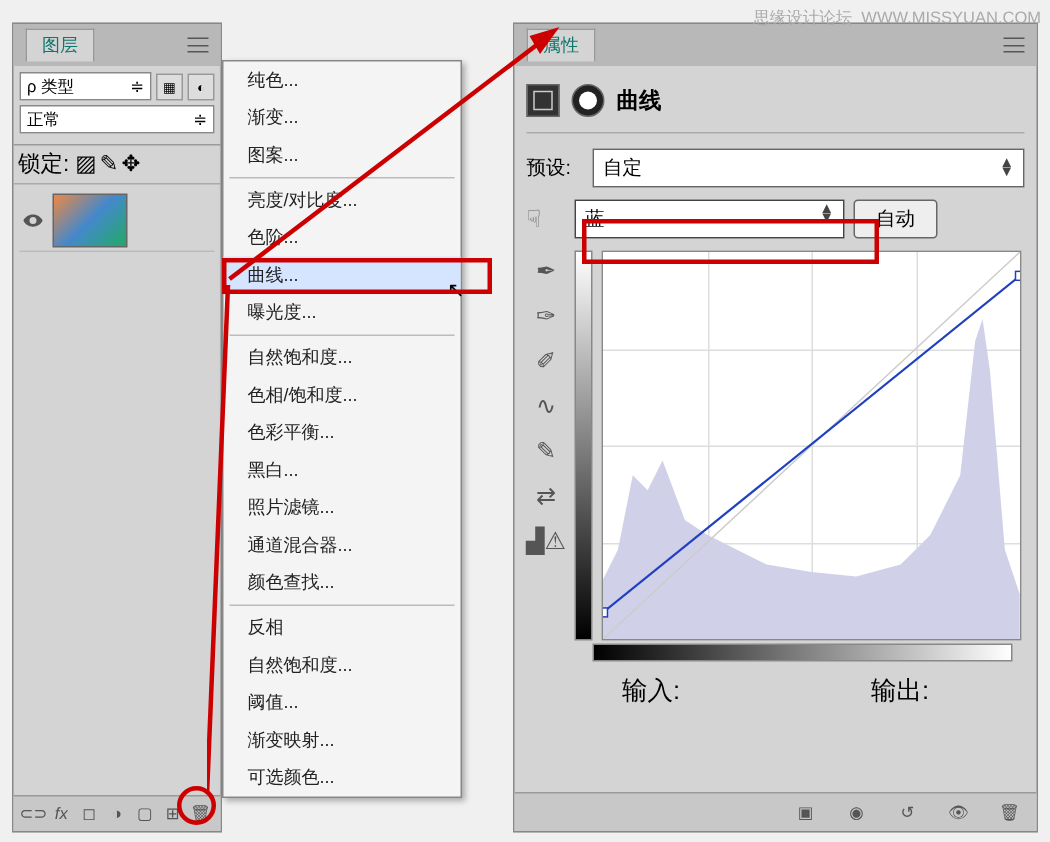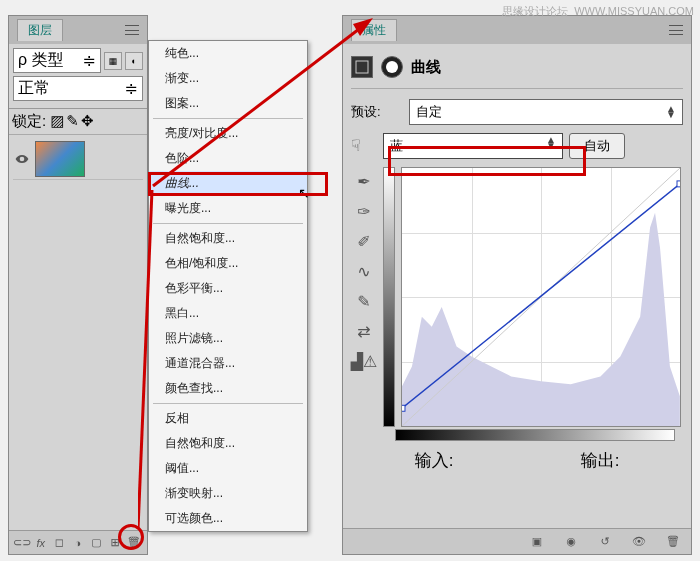--- a/index.html
+++ b/index.html
@@ -8,45 +8,45 @@
 .panel { position: absolute; background: #d4d4d4; border: 1px solid #888; }
 .panel-header { background: #b8b8b8; padding: 3px 8px; font-size: 12px; color: #0f766e; display: flex; align-items: center; justify-content: space-between; }
 .panel-header .tab { background: #d4d4d4; padding: 2px 10px; border-top: 1px solid #999; border-left: 1px solid #999; border-right: 1px solid #999; }
 .menu-icon { width: 14px; height: 10px; display: flex; flex-direction: column; justify-content: space-between; }
 .menu-icon span { height: 1px; background: #555; }
 
 
 #layers-panel { left: 8px; top: 15px; width: 140px; height: 540px; }
 .layers-controls { padding: 4px; border-bottom: 1px solid #999; }
 .control-row { display: flex; gap: 3px; align-items: center; margin-bottom: 3px; }
-.dropdown { background: #fff; border: 1px solid #888; padding: 1px 4px; font-size: 16px; flex: 1; display: flex; justify-content: space-between; align-items: center; }
+.dropdown { background: #fff; border: 1px solid #888; padding: 1px 4px; font-size: 11px; flex: 1; display: flex; justify-content: space-between; align-items: center; }
 .small-btn { width: 18px; height: 18px; background: #ddd; border: 1px solid #999; display: flex; align-items: center; justify-content: center; font-size: 9px; }
 .lock-row { display: flex; gap: 2px; padding: 3px; border-bottom: 1px solid #aaa; font-size: 15px; }
 .lock-row .lbl { margin-right: 2px; }
 .layer-list { padding: 4px; }
 .layer-item { display: flex; align-items: center; gap: 6px; padding: 2px; border-bottom: 1px solid #bbb; }
 .eye-icon { width: 14px; height: 14px; }
 .layer-thumb { width: 50px; height: 36px; background: linear-gradient(135deg,#e84,#48c,#2a6); border: 1px solid #666; }
 .layers-footer { position: absolute; bottom: 0; left: 0; right: 0; height: 24px; background: #c8c8c8; border-top: 1px solid #999; display: flex; align-items: center; justify-content: space-around; padding: 0 4px; }
 .footer-icon { width: 16px; height: 16px; display: flex; align-items: center; justify-content: center; color: #555; font-size: 11px; }
 
 
 #context-menu { position: absolute; left: 148px; top: 40px; width: 160px; background: #f4f4f4; border: 1px solid #888; box-shadow: 2px 2px 4px rgba(0,0,0,.3); z-index: 10; }
 .menu-item { padding: 4px 16px; font-size: 12px; color: #222; cursor: pointer; }
 .menu-sep { height: 1px; background: #bbb; margin: 2px 4px; }
-.menu-item.highlighted { background: #d5e5ff; font-style: italic; }
+.menu-item.highlighted { background: #d5e5ff; }
 
 
 #props-panel { left: 342px; top: 15px; width: 350px; height: 540px; }
 .props-body { padding: 8px; }
 .props-title-row { display: flex; align-items: center; gap: 8px; padding: 4px 0 10px; border-bottom: 1px solid #aaa; margin-bottom: 10px; }
 .props-icon { width: 22px; height: 22px; background: #333; border: 1px solid #666; display: flex; align-items: center; justify-content: center; }
 .props-icon.mask { background: #222; border-radius: 50%; position: relative; }
 .props-title { font-size: 15px; font-weight: bold; }
-.preset-row { display: flex; align-items: center; gap: 14px; margin-bottom: 8px; }
+.preset-row { display: flex; align-items: center; gap: 0; margin-bottom: 8px; }
 .preset-row .lbl { font-size: 13px; width: 44px; }
 .wide-dropdown { flex: 1; background: #fff; border: 1px solid #666; padding: 3px 6px; font-size: 13px; display: flex; justify-content: space-between; align-items: center; }
 .updown { font-size: 10px; line-height: 6px; color: #444; }
 .channel-row { display: flex; align-items: center; gap: 6px; margin-bottom: 8px; }
 .hand-icon { width: 26px; height: 20px; color: #666; font-size: 16px; }
 .channel-dd { width: 180px; background: #fff; border: 1px solid #444; padding: 3px 6px; font-size: 13px; display: flex; justify-content: space-between; }
 .auto-btn { padding: 3px 14px; background: #eee; border: 1px solid #666; border-radius: 3px; font-size: 13px; }
 
 .curves-area { display: flex; gap: 6px; }
 .tool-col { display: flex; flex-direction: column; gap: 10px; width: 26px; align-items: center; padding-top: 4px; }

